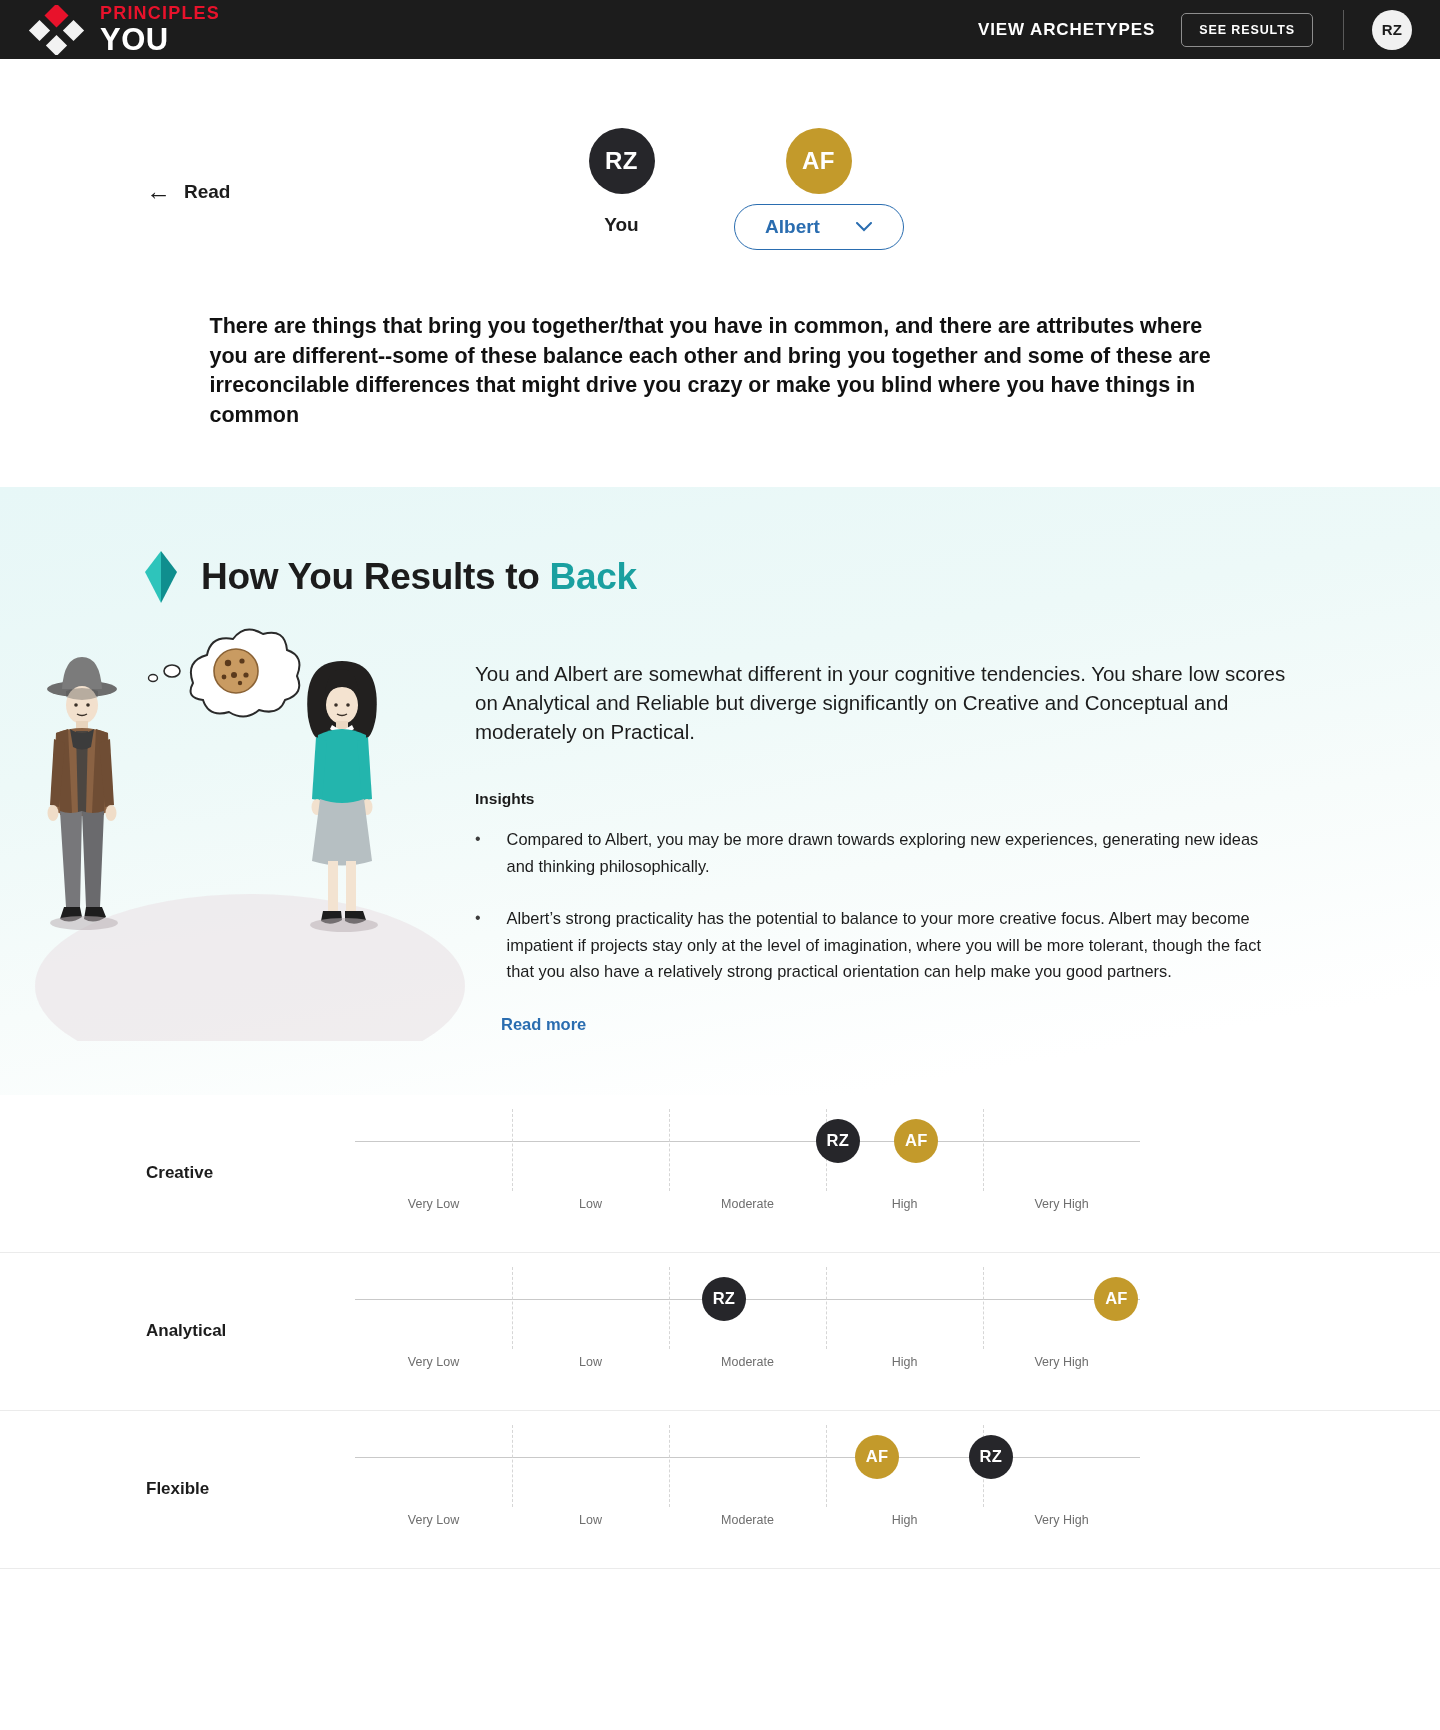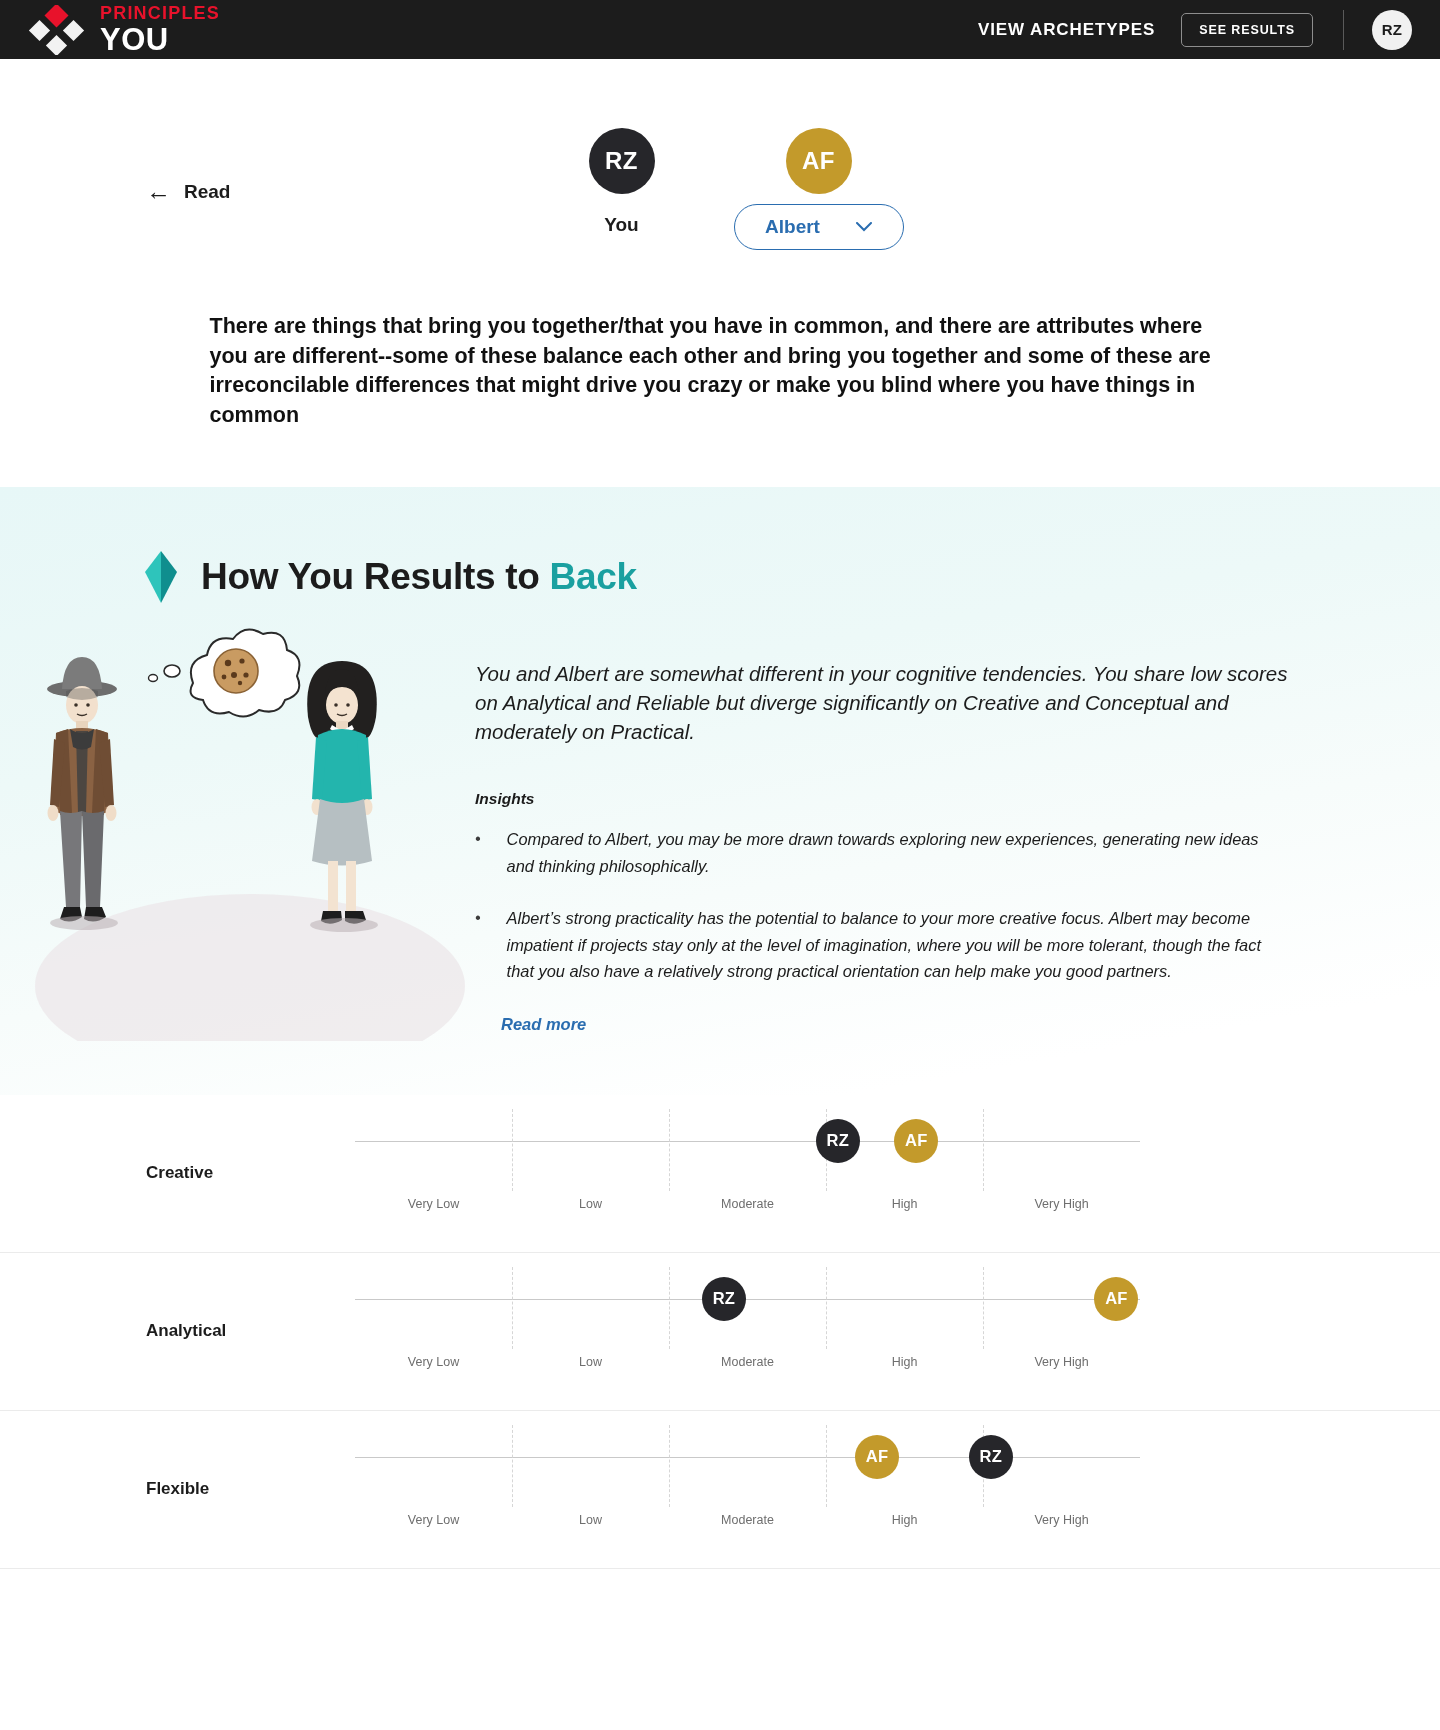--- a/index.html
+++ b/index.html
@@ -162,21 +162,21 @@
     font-size: 37px; font-weight: bold; color: #1c1c1c; letter-spacing: -0.3px;
   }
   .think-title .accent { color: #1aa0a0; }
 
   .think-body {
     display: flex;
     padding-left: 20px;
     margin-top: 18px;
   }
   .illus-wrap { width: 455px; flex: 0 0 455px; position: relative; }
-  .think-copy { flex: 1; padding-right: 150px; padding-top: 38px; font-style: italic; }
+  .think-copy { flex: 1; padding-right: 150px; padding-top: 38px; }
   .think-lead {
     font-size: 20.5px; line-height: 1.42; color: #1c1c1c;
   }
   .insights-label {
     margin-top: 44px; font-size: 15.5px; font-weight: bold; color: #1c1c1c;
   }
   .insight-list { margin-top: 18px; }
   .insight-item {
     display: flex; gap: 26px; margin-bottom: 26px;
   }

